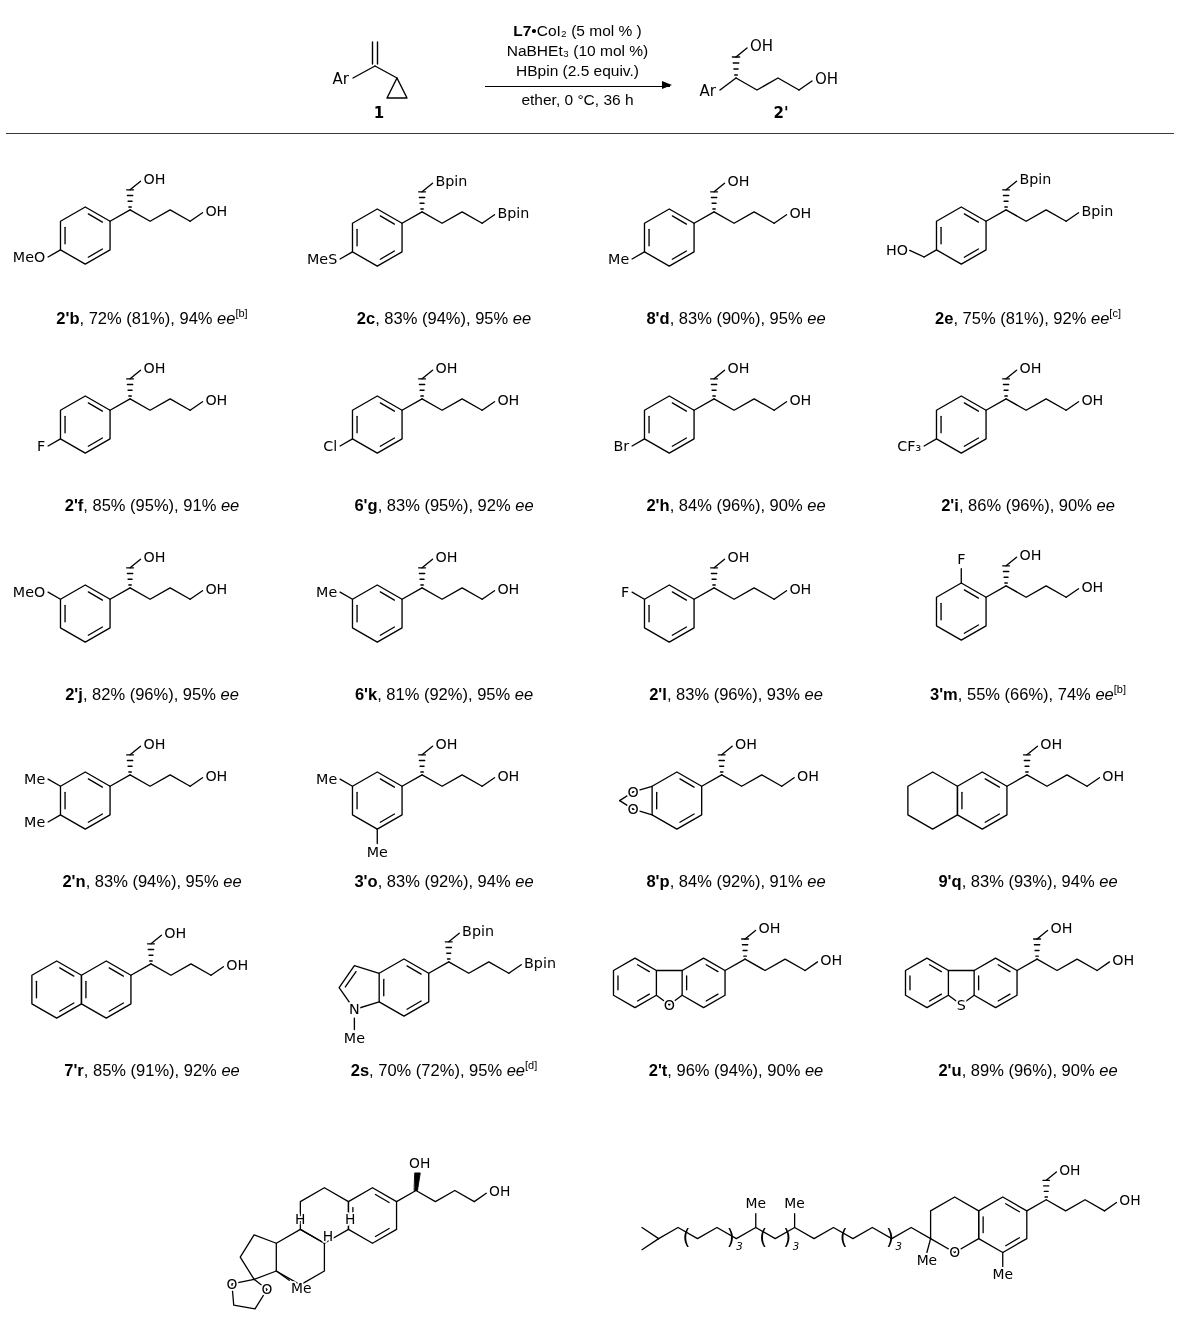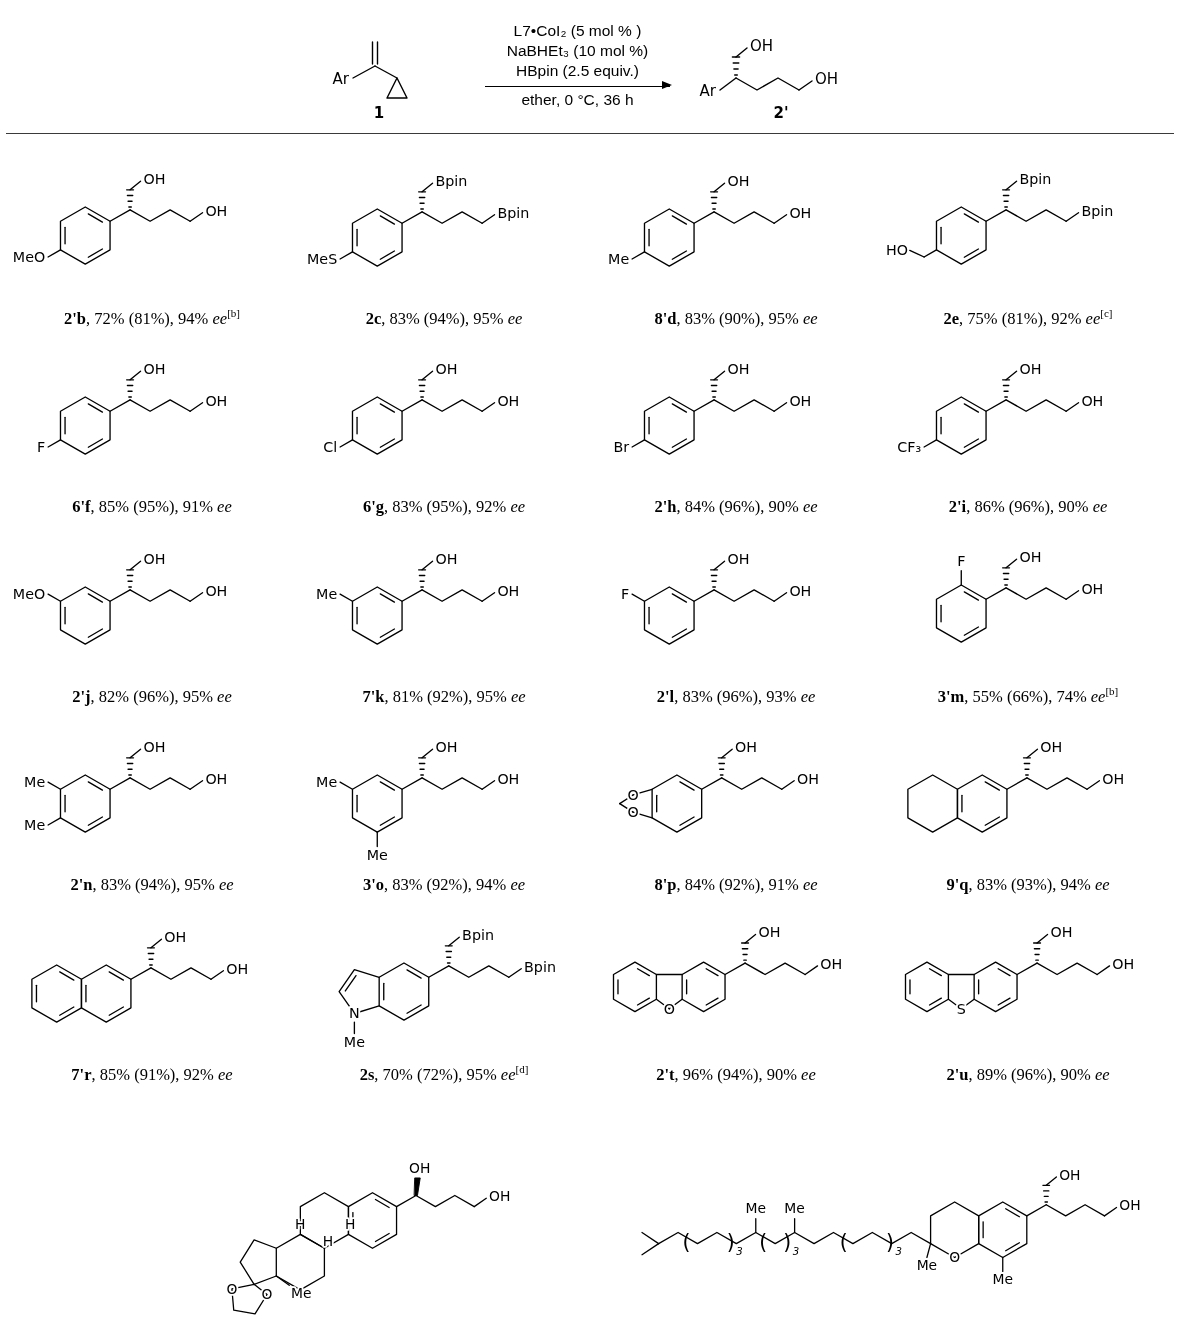--- a/index.html
+++ b/index.html
@@ -6,26 +6,26 @@
     font-family:"Liberation Sans", sans-serif;}
   .page{width:1180px;box-sizing:border-box;padding:2px 6px;}
   .scheme-row{display:flex;align-items:center;justify-content:center;gap:16px;padding:6px 0 2px;}
   .mol svg{display:block;}
   .arrow-block{display:flex;flex-direction:column;align-items:center;font-size:15.5px;line-height:1.28;}
   .arrow-block .above,.arrow-block .below{text-align:center;}
   .arrow{position:relative;height:1.5px;background:#000;margin:5px 0 3px;}
   .arrow::after{content:"";position:absolute;right:-2px;top:-4.2px;width:0;height:0;
     border-left:10px solid #000;border-top:4.6px solid transparent;border-bottom:4.6px solid transparent;}
   .arrow.w1{width:185px}.arrow.w2{width:140px}
-  .bold{font-weight:normal;}
+  .bold{font-weight:bold;}
   .rule{border-top:1.5px solid #3a3a3a;margin:8px 0 0;}
   .grid{display:grid;grid-template-columns:repeat(4,1fr);padding:10px 0 4px;row-gap:4px;}
   .cell{display:flex;flex-direction:column;align-items:center;justify-content:flex-end;padding:1px 0;}
   .cell.wide{grid-column:span 2;}
-  .caption{font-size:16.5px;text-align:center;margin-top:1px;white-space:nowrap;font-family:Liberation Serif, serif;}
+  .caption{font-size:16.5px;text-align:center;margin-top:1px;white-space:nowrap;}
   .caption sup{font-size:11px;}
   
   svg line, svg polyline, svg polygon{stroke:#000;stroke-width:1.4;fill:none;stroke-linecap:round;stroke-linejoin:round;}
   svg polygon.wedge{fill:#000;stroke:#000;stroke-width:1;}
   svg text{font-family:"DejaVu Sans","Liberation Sans",sans-serif;font-size:15px;fill:#000;
     stroke:#fff;stroke-width:4px;paint-order:stroke;stroke-linejoin:round;}
   svg text.bold{font-weight:bold;}
   svg text.paren{font-size:22px;stroke:none;}
   svg text.sub3{font-size:11px;font-style:italic;stroke:none;}
 </style>
@@ -176,21 +176,21 @@
             <line x1="125.7" y1="65" x2="128.3" y2="65"></line>
             <line x1="124.9" y1="59" x2="129.1" y2="59"></line>
             <line x1="124.2" y1="53" x2="129.8" y2="53"></line>
             <line x1="123.4" y1="47" x2="130.6" y2="47"></line>
             <line x1="127" y1="47" x2="138" y2="38"></line>
             <text x="141" y="41" text-anchor="start">OH</text>
             <polyline points="127,68 148,80 169,68 190,80"></polyline>
             <line x1="190" y1="80" x2="203" y2="71"></line>
             <text x="206" y="74" text-anchor="start">OH</text>
           </svg></div>
-        <div class="caption"><b>6'f</b>, 85% (95%), 91% <i>ee</i></div>
+        <div class="caption"><b>2'f</b>, 85% (95%), 91% <i>ee</i></div>
       </div>
       <div class="cell">
         <div class="struct"><svg viewBox="0 0 300 165" width="286">
             <polygon points="106,80 80,65 54,80 54,110 80,125 106,110"></polygon>
             <line x1="98" y1="80.9" x2="83.2" y2="72.3"></line>
             <line x1="58.8" y1="86.4" x2="58.8" y2="103.6"></line>
             <line x1="83.2" y1="117.7" x2="98" y2="109.1"></line>
             <line x1="54" y1="110" x2="41" y2="117.5"></line>
             <text x="38" y="122.5" text-anchor="end">Cl</text>
             <line x1="106" y1="80" x2="127" y2="68"></line>
@@ -281,21 +281,21 @@
             <line x1="125.7" y1="65" x2="128.3" y2="65"></line>
             <line x1="124.9" y1="59" x2="129.1" y2="59"></line>
             <line x1="124.2" y1="53" x2="129.8" y2="53"></line>
             <line x1="123.4" y1="47" x2="130.6" y2="47"></line>
             <line x1="127" y1="47" x2="138" y2="38"></line>
             <text x="141" y="41" text-anchor="start">OH</text>
             <polyline points="127,68 148,80 169,68 190,80"></polyline>
             <line x1="190" y1="80" x2="203" y2="71"></line>
             <text x="206" y="74" text-anchor="start">OH</text>
           </svg></div>
-        <div class="caption"><b>7'k</b>, 81% (92%), 95% <i>ee</i></div>
+        <div class="caption"><b>6'k</b>, 81% (92%), 95% <i>ee</i></div>
       </div>
       <div class="cell">
         <div class="struct"><svg viewBox="0 0 300 165" width="286">
             <polygon points="106,80 80,65 54,80 54,110 80,125 106,110"></polygon>
             <line x1="98" y1="80.9" x2="83.2" y2="72.3"></line>
             <line x1="58.8" y1="86.4" x2="58.8" y2="103.6"></line>
             <line x1="83.2" y1="117.7" x2="98" y2="109.1"></line>
             <line x1="54" y1="80" x2="41" y2="72.5"></line>
             <text x="38" y="77.5" text-anchor="end">F</text>
             <line x1="106" y1="80" x2="127" y2="68"></line>

